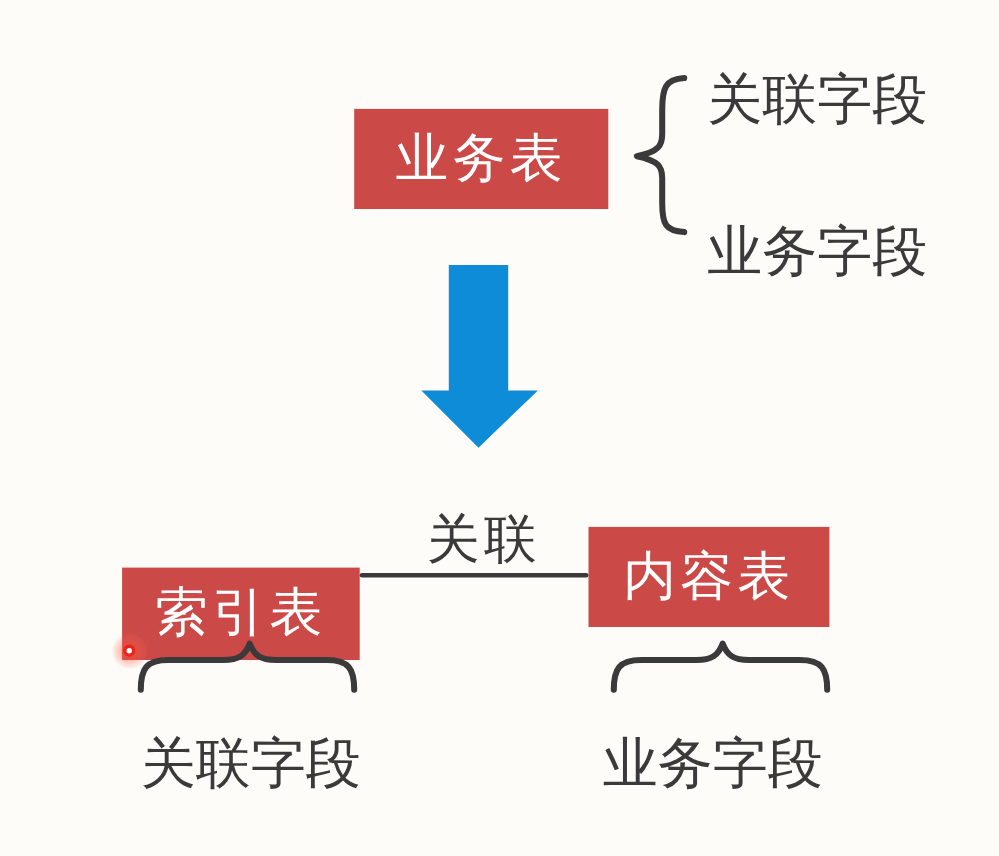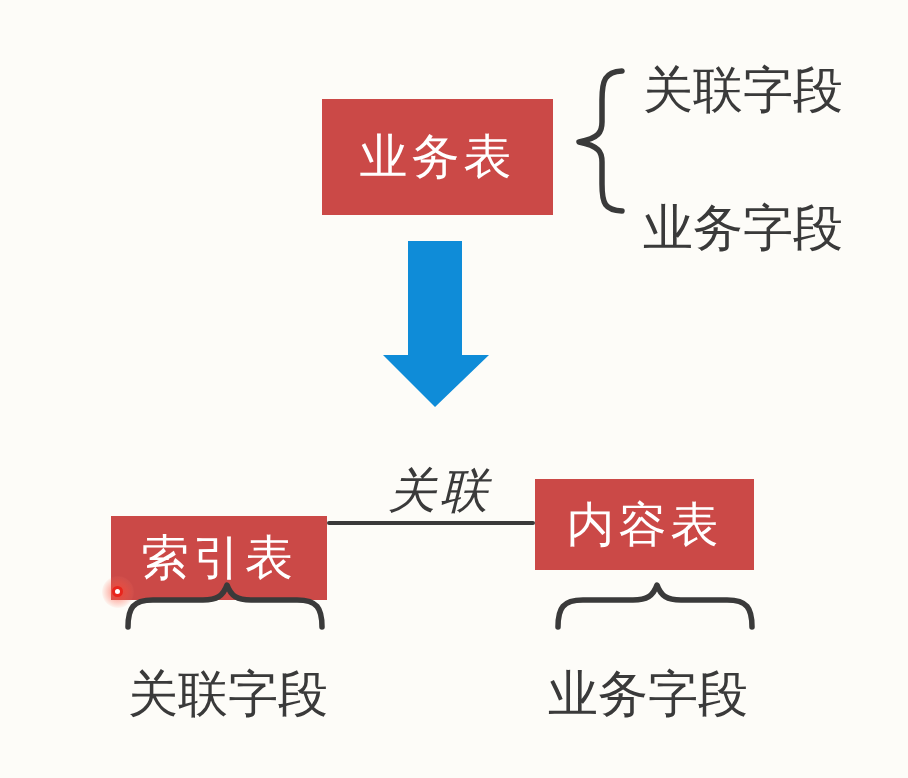--- a/index.html
+++ b/index.html
@@ -54,36 +54,36 @@
     border: 3.5px solid var(--laser_red, #e8251c);
     border-radius: 50%;
   }
   svg { display: block; overflow: visible; }
 </style>
 </head>
 <body>
 
 <div class="canvas">
 
-  <div class="abs red-box" style="left:322px; top:99px; width:231px; height:116px;">
+  <div class="abs red-box" style="left:322px; top:99px; width:231px; height:91px;">
     <span>业务表</span>
   </div>
 
   <svg class="abs" style="left:565px; top:60px;" width="70" height="160" viewBox="0 0 70 160">
     <path d="M 57 11 C 40 12, 37 20, 37 40 L 37 62 C 37 72, 34 78, 14 82 C 34 86, 37 92, 37 102 L 37 124 C 37 144, 40 150, 57 151" fill="none" stroke-width="5.5" stroke-linecap="round" stroke-linejoin="round" stroke="#3a3a3a"></path>
   </svg>
 
   <div class="abs ink-label" style="left:643px; top:46px;">关联字段</div>
   <div class="abs ink-label" style="left:643px; top:184px;">业务字段</div>
 
   <svg class="abs" style="left:383px; top:241px;" width="106" height="167" viewBox="0 0 106 167">
     <polygon points="25,0 79,0 79,114 106,114 52,166 0,114 25,114" fill="#0f8cd8"></polygon>
   </svg>
 
-  <div class="abs ink-label" style="left:388px; top:448px; font-size:48px; letter-spacing:4px;font-style:italic;">关联</div>
+  <div class="abs ink-label" style="left:388px; top:448px; font-size:48px; letter-spacing:4px;">关联</div>
 
   <div class="abs red-box" style="left:111px; top:468px; width:216px; height:84px;margin-top:48px;">
     <span>索引表</span>
   </div>
 
   <div class="abs connector-line" style="left:327px; top:521px; width:208px;"></div>
 
   <div class="abs red-box" style="left:535px; top:479px; width:219px; height:91px;">
     <span>内容表</span>
   </div>

